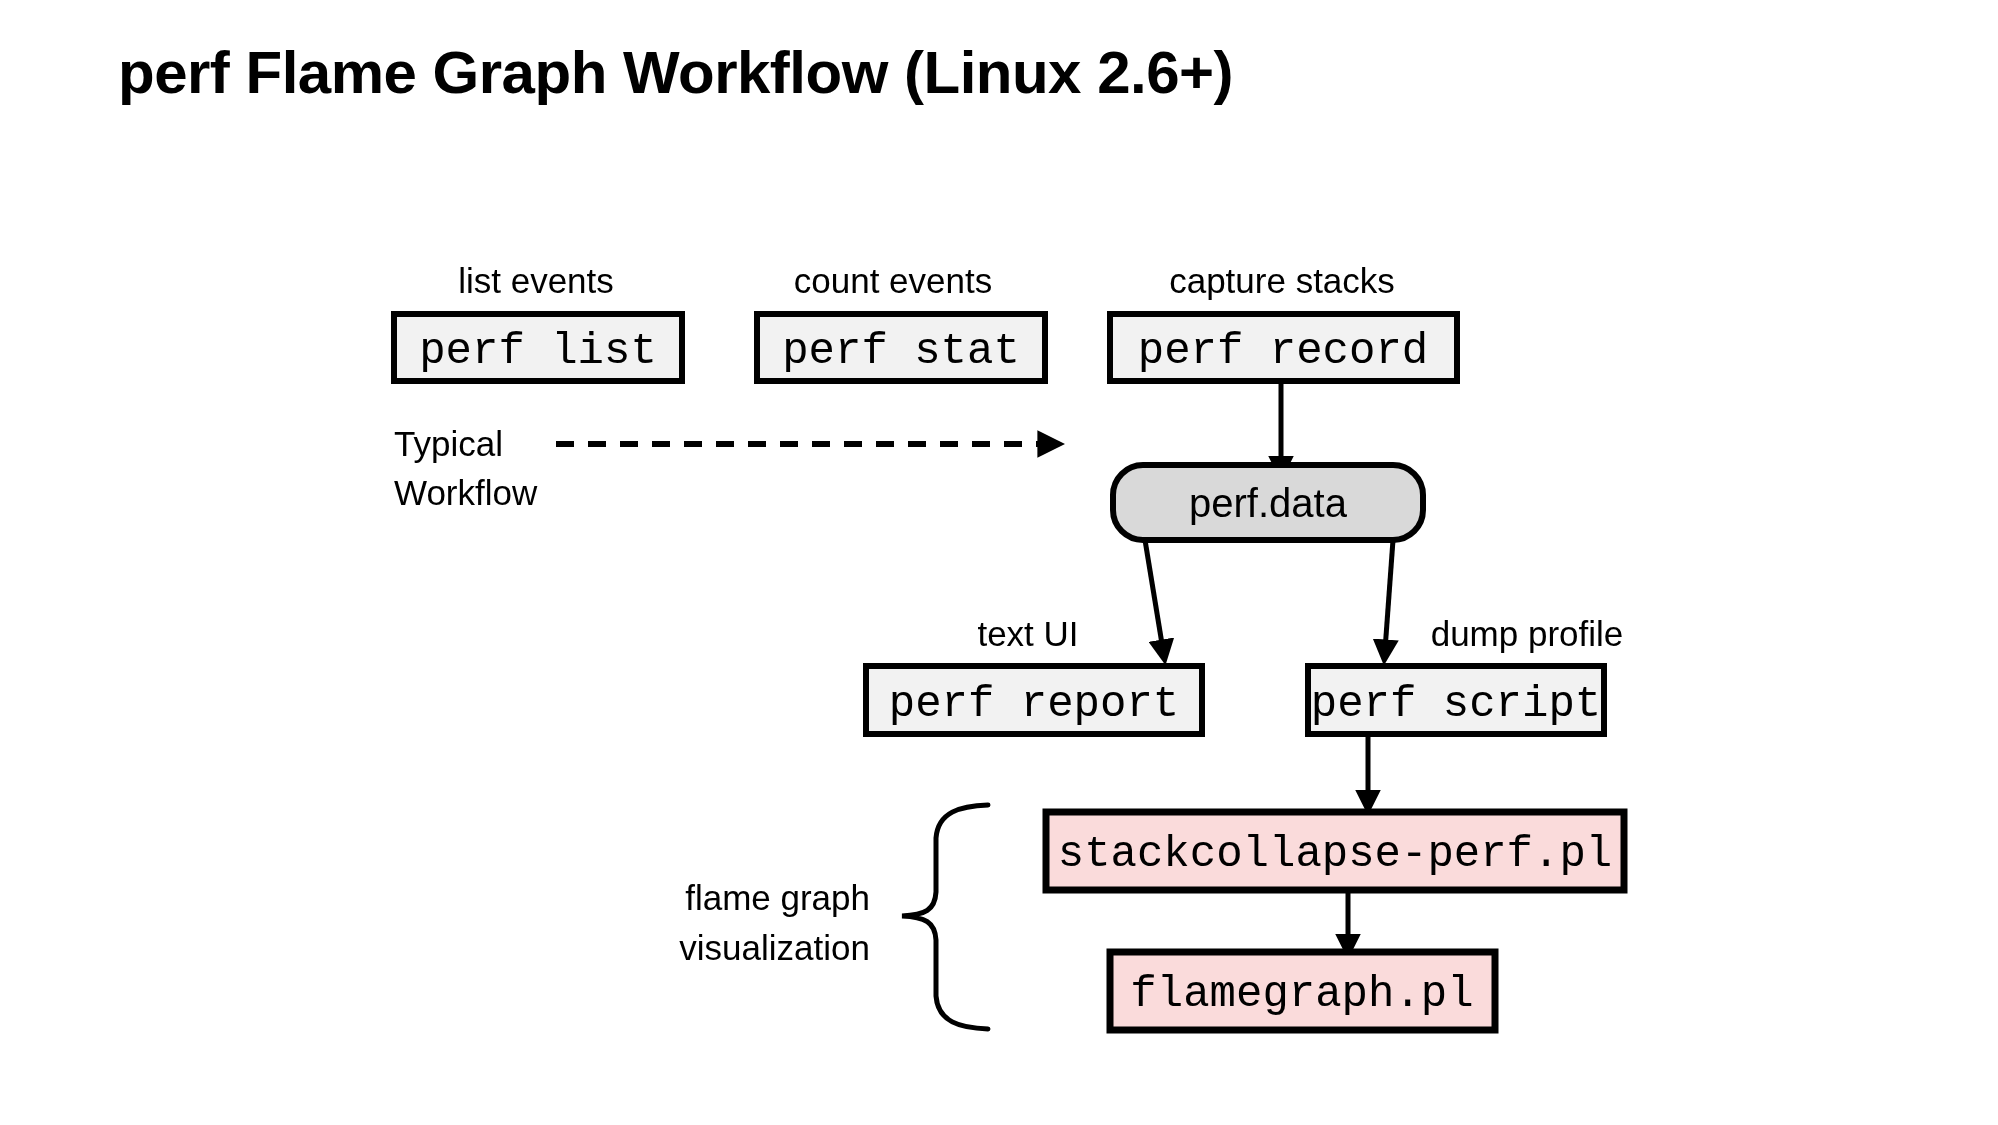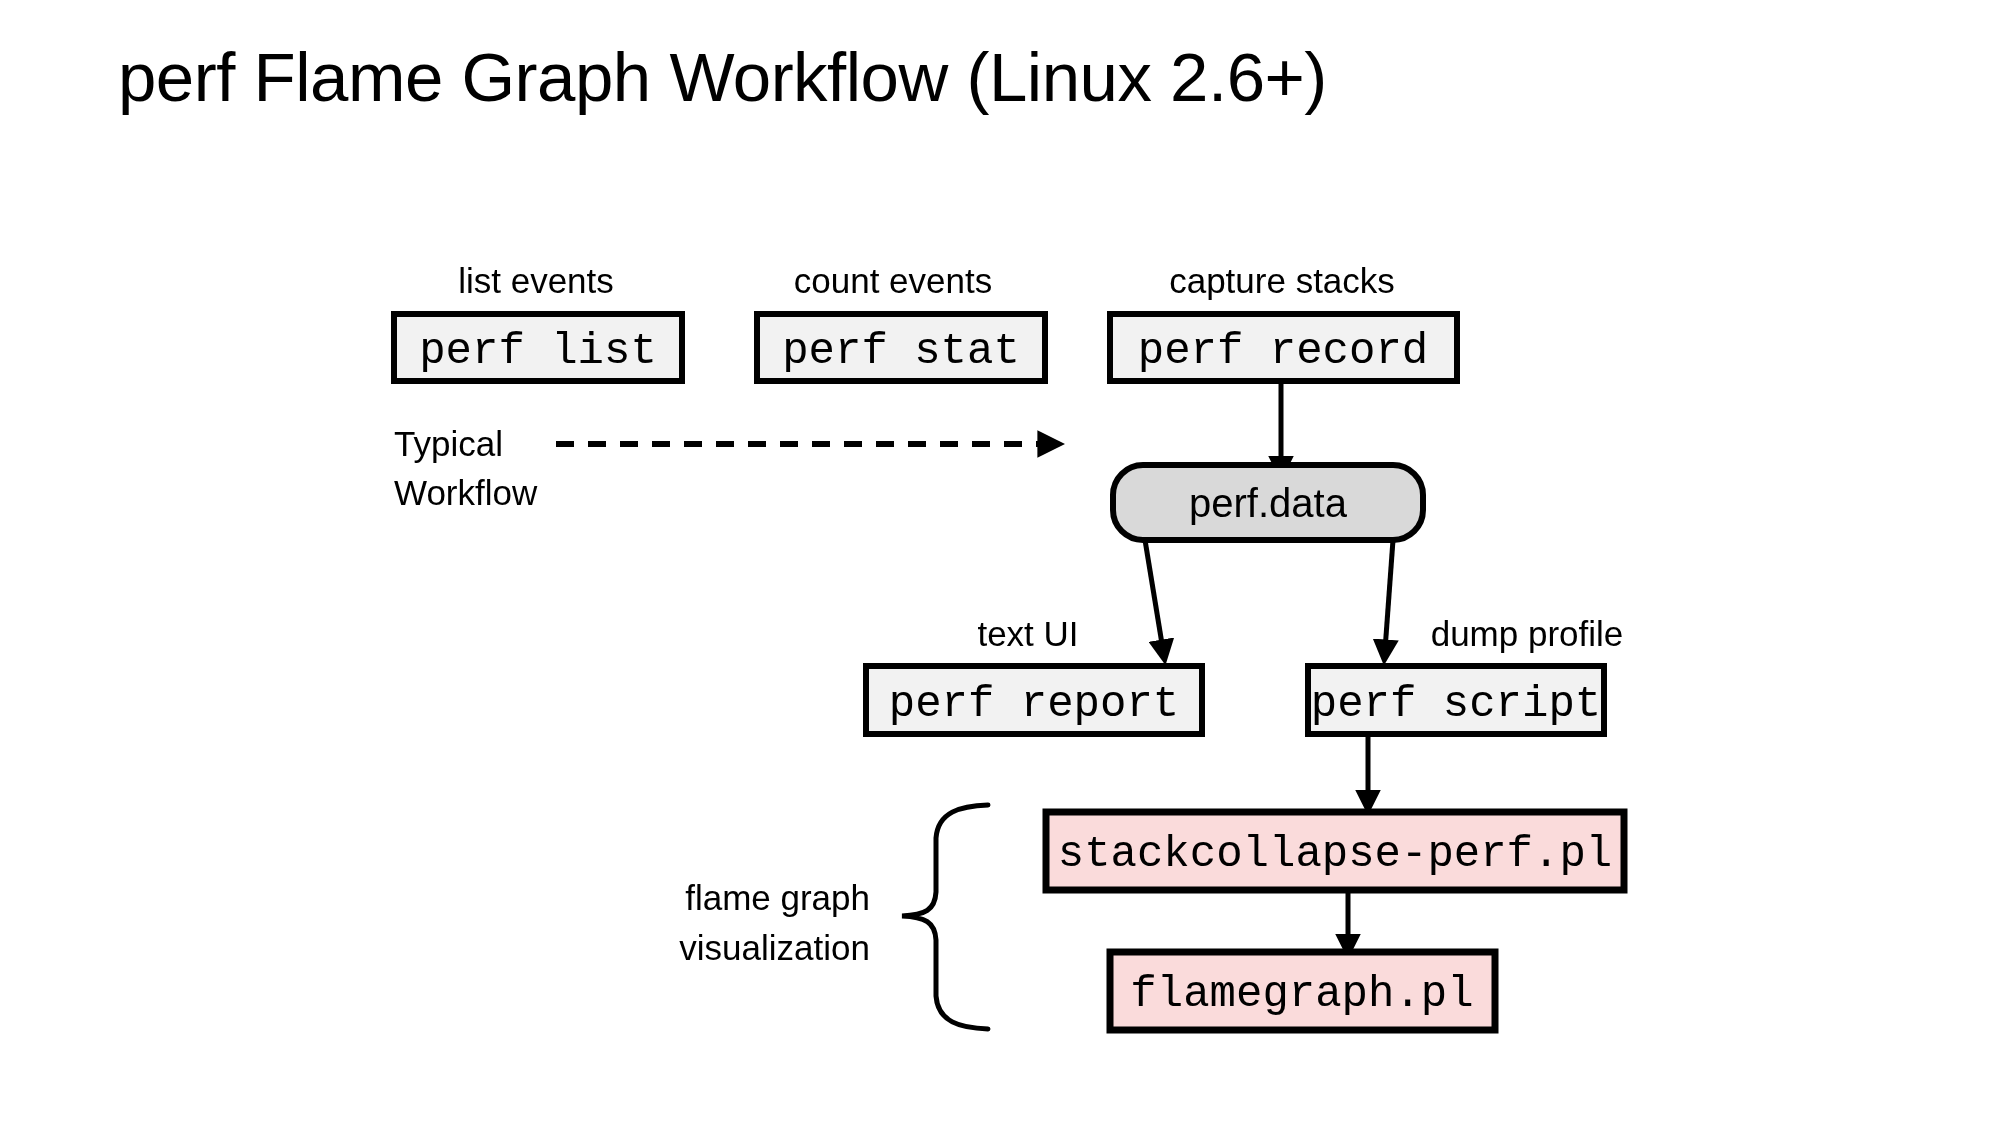--- a/index.html
+++ b/index.html
@@ -18,22 +18,22 @@
     position: relative;
     width: 1998px;
     height: 1125px;
     background: #ffffff;
   }
   #slide-title {
     position: absolute;
     left: 118px;
     top: 38px;
     font-family: "Liberation Sans", sans-serif;
-    font-size: 69px;
-    font-weight: 400;
+    font-size: 60px;
+    font-weight: 700;
     color: #000000;
     letter-spacing: -0.5px;
     white-space: nowrap;
   }
   #diagram {
     position: absolute;
     left: 0;
     top: 0;
     width: 1998px;
     height: 1125px;

